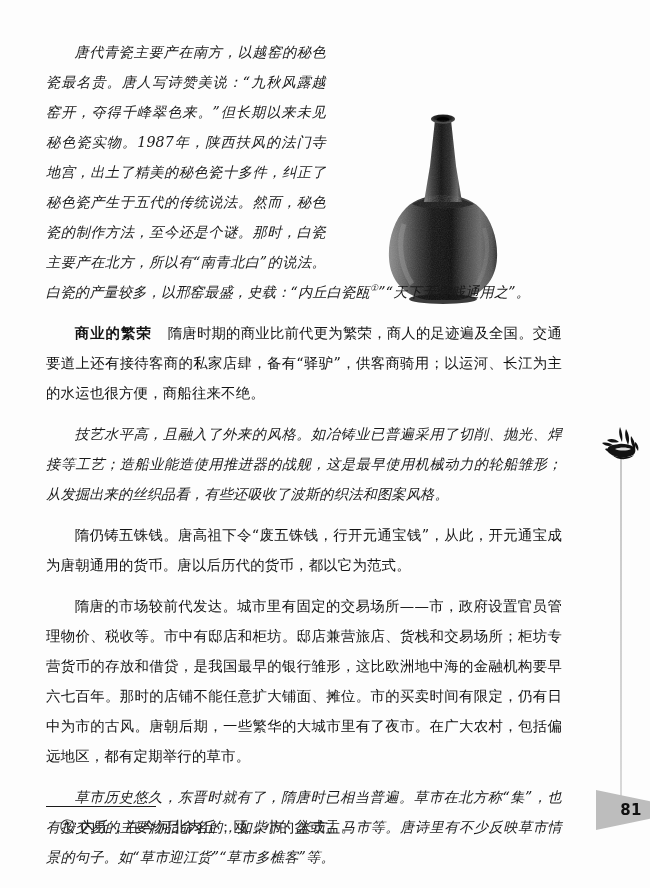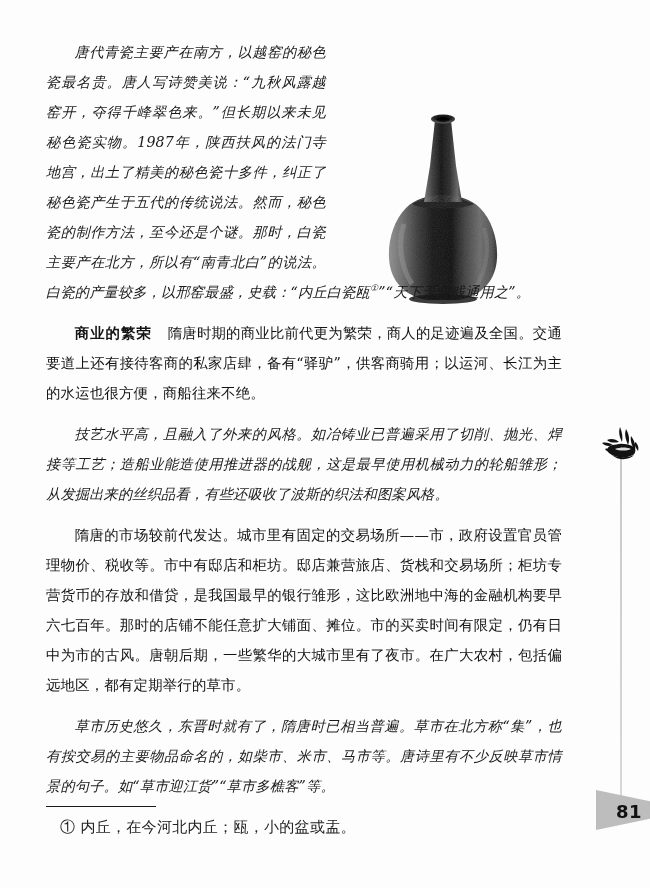--- a/index.html
+++ b/index.html
@@ -145,21 +145,21 @@
     left: 0; top: 0;
     width: 54px; height: 40px;
     background: #bdbdbd;
     clip-path: polygon(0% 0%, 100% 28%, 100% 72%, 0% 100%);
   }
   .folio-num {
     position: absolute;
     right: 8px;
     top: 11px;
     font-family: "DejaVu Sans", "Liberation Sans", sans-serif;
-    font-size: 18px;
+    font-size: 15px;
     font-weight: bold;
     color: #111;
     letter-spacing: 0.5px;
   }
 </style>
 </head>
 <body>
 
 <div class="page">
 
@@ -226,20 +226,21 @@
   </div>
 
   <div class="content">
 
     <p class="body kai wrap-para"><span class="float-spacer"></span><span>唐代青瓷主要产在南方，以越窑的秘色瓷最名贵。唐人写诗赞美说：“九秋风露越窑开，夺得千峰翠色来。”但长期以来未见秘色瓷实物。1987年，陕西扶风的法门寺地宫，出土了精美的秘色瓷十多件，纠正了秘色瓷产生于五代的传统说法。然而，秘色瓷的制作方法，至今还是个谜。那时，白瓷主要产在北方，所以有“南青北白”的说法。白瓷的产量较多，以邢窑最盛，史载：“内丘白瓷瓯</span><sup class="fn">①</sup><span>”“天下无贵贱通用之”。</span></p>
 
     <p class="body"><span class="lead-bold">商业的繁荣</span><span class="lead-gap"></span><span>隋唐时期的商业比前代更为繁荣，商人的足迹遍及全国。交通要道上还有接待客商的私家店肆，备有“驿驴”，供客商骑用；以运河、长江为主的水运也很方便，商船往来不绝。</span></p>
 
     <p class="body kai wrap-para"><span>技艺水平高，且融入了外来的风格。如冶铸业已普遍采用了切削、抛光、焊接等工艺；造船业能造使用推进器的战舰，这是最早使用机械动力的轮船雏形；从发掘出来的丝织品看，有些还吸收了波斯的织法和图案风格。</span></p>
 
+    <p class="body"><span>隋仍铸五铢钱。唐高祖下令“废五铢钱，行开元通宝钱”，从此，开元通宝成为唐朝通用的货币。唐以后历代的货币，都以它为范式。</span></p>
 
     <p class="body"><span>隋唐的市场较前代发达。城市里有固定的交易场所——市，政府设置官员管理物价、税收等。市中有邸店和柜坊。邸店兼营旅店、货栈和交易场所；柜坊专营货币的存放和借贷，是我国最早的银行雏形，这比欧洲地中海的金融机构要早六七百年。那时的店铺不能任意扩大铺面、摊位。市的买卖时间有限定，仍有日中为市的古风。唐朝后期，一些繁华的大城市里有了夜市。在广大农村，包括偏远地区，都有定期举行的草市。</span></p>
 
 
     <p class="body kai"><span>草市历史悠久，东晋时就有了，隋唐时已相当普遍。草市在北方称“集”，也有按交易的主要物品命名的，如柴市、米市、马市等。唐诗里有不少反映草市情景的句子。如“草市迎江货”“草市多樵客”等。</span></p>
 
   </div>
 
   <div class="fn-rule"></div>
   <div class="footnote"><span>①</span>&nbsp;<span>内丘，在今河北内丘；瓯，小的盆或盂。</span></div>

